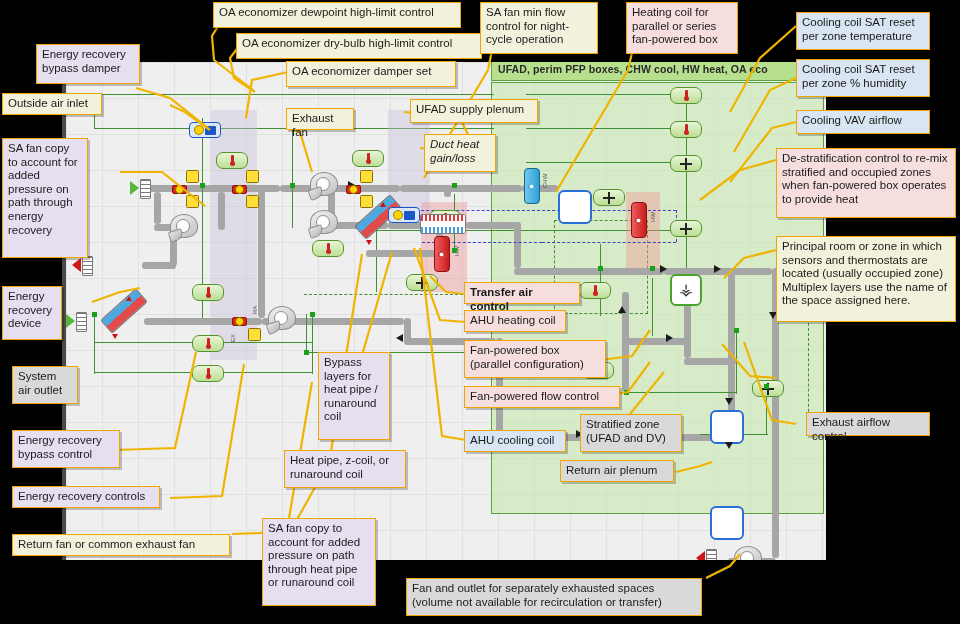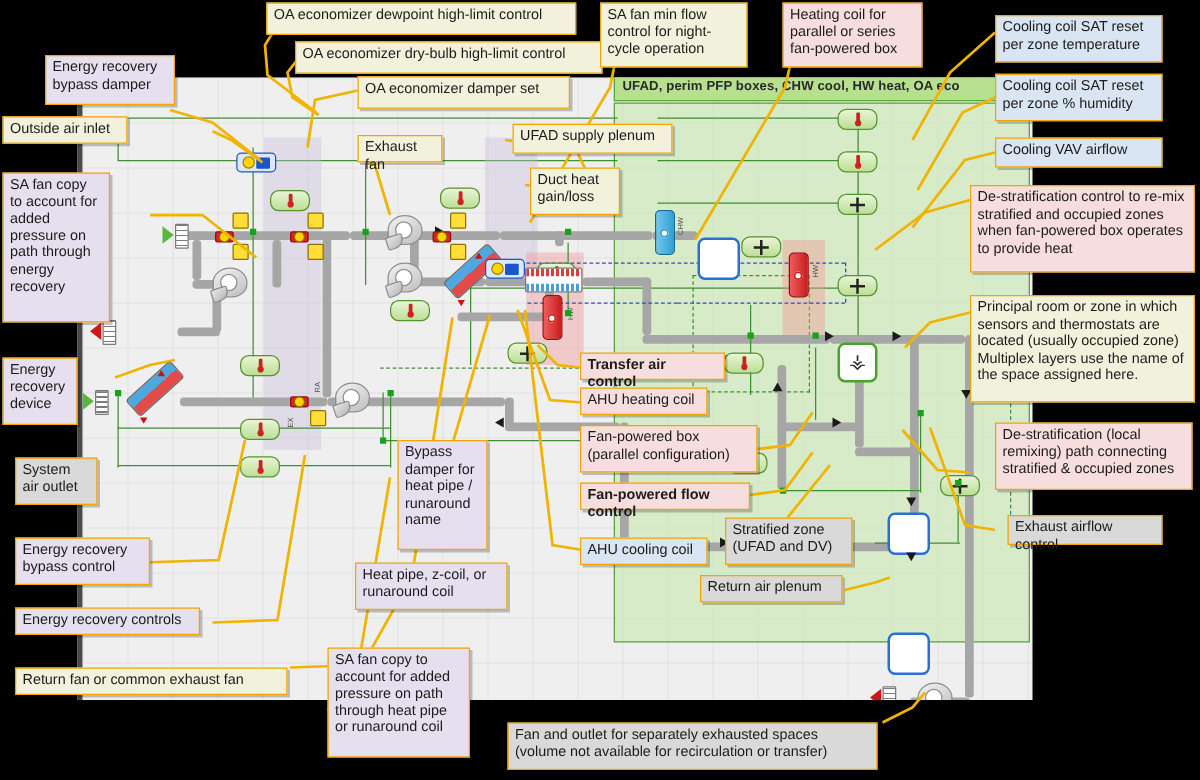--- a/index.html
+++ b/index.html
@@ -491,51 +491,50 @@
   <div class="cal blue" style="left:796px;top:110px;width:134px;height:24px;">Cooling VAV airflow</div>
 
   <div class="cal lav" style="left:36px;top:44px;width:104px;height:40px;">Energy recovery bypass damper</div>
 
   <div class="cal cream" style="left:2px;top:93px;width:100px;height:22px;">Outside air inlet</div>
 
   <div class="cal cream" style="left:286px;top:108px;width:68px;height:22px;">Exhaust fan</div>
 
   <div class="cal cream" style="left:410px;top:99px;width:128px;height:24px;">UFAD supply plenum</div>
 
-  <div class="cal cream" style="left:424px;top:134px;width:72px;height:38px;">Duct heat gain/loss</div>
+  <div class="cal cream" style="left:424px;top:134px;width:72px;height:38px;font-style:italic;">Duct heat gain/loss</div>
 
   <div class="cal lav" style="left:2px;top:138px;width:86px;height:120px;">SA fan copy to account for added pressure on path through energy recovery</div>
 
   <div class="cal pink" style="left:776px;top:148px;width:180px;height:70px;">De-stratification control to re-mix stratified and occupied zones when fan-powered box operates to provide heat</div>
 
   <div class="cal cream" style="left:776px;top:236px;width:180px;height:86px;">Principal room or zone in which sensors and thermostats are located (usually occupied zone) Multiplex layers use the name of the space assigned here.</div>
 
   <div class="cal lav" style="left:2px;top:286px;width:60px;height:54px;">Energy recovery device</div>
 
   <div class="cal gray" style="left:12px;top:366px;width:66px;height:38px;">System air outlet</div>
 
   <div class="cal pink" style="left:464px;top:282px;width:116px;height:22px;font-weight:bold;">Transfer air control</div>
 
   <div class="cal pink" style="left:464px;top:310px;width:102px;height:22px;">AHU heating coil</div>
 
   <div class="cal pink" style="left:464px;top:340px;width:142px;height:38px;">Fan-powered box (parallel configuration)</div>
 
-  <div class="cal pink" style="left:464px;top:386px;width:136px;height:22px;font-weight:bold;">Fan-powered flow control</div>
+  <div class="cal pink" style="left:464px;top:386px;width:156px;height:22px;">Fan-powered flow control</div>
 
   <div class="cal blue" style="left:464px;top:430px;width:102px;height:22px;">AHU cooling coil</div>
 
-  <div class="cal pink" style="left:796px;top:338px;width:158px;height:54px;">De-stratification (local remixing) path connecting stratified &amp; occupied zones</div>
 
   <div class="cal gray" style="left:806px;top:412px;width:124px;height:24px;">Exhaust airflow control</div>
 
   <div class="cal gray" style="left:580px;top:414px;width:102px;height:38px;">Stratified zone (UFAD and DV)</div>
 
   <div class="cal gray" style="left:560px;top:460px;width:114px;height:22px;">Return air plenum</div>
 
-  <div class="cal lav" style="left:318px;top:352px;width:72px;height:88px;">Bypass damper for heat pipe / runaround name</div>
+  <div class="cal lav" style="left:318px;top:352px;width:72px;height:88px;">Bypass layers for heat pipe / runaround coil</div>
 
   <div class="cal lav" style="left:284px;top:450px;width:122px;height:38px;">Heat pipe, z-coil, or runaround coil</div>
 
   <div class="cal lav" style="left:12px;top:430px;width:108px;height:38px;">Energy recovery bypass control</div>
 
   <div class="cal lav" style="left:12px;top:486px;width:148px;height:22px;">Energy recovery controls</div>
 
   <div class="cal cream" style="left:12px;top:534px;width:218px;height:22px;">Return fan or common exhaust fan</div>
 
   <div class="cal lav" style="left:262px;top:518px;width:114px;height:88px;">SA fan copy to account for added pressure on path through heat pipe or runaround coil</div>

